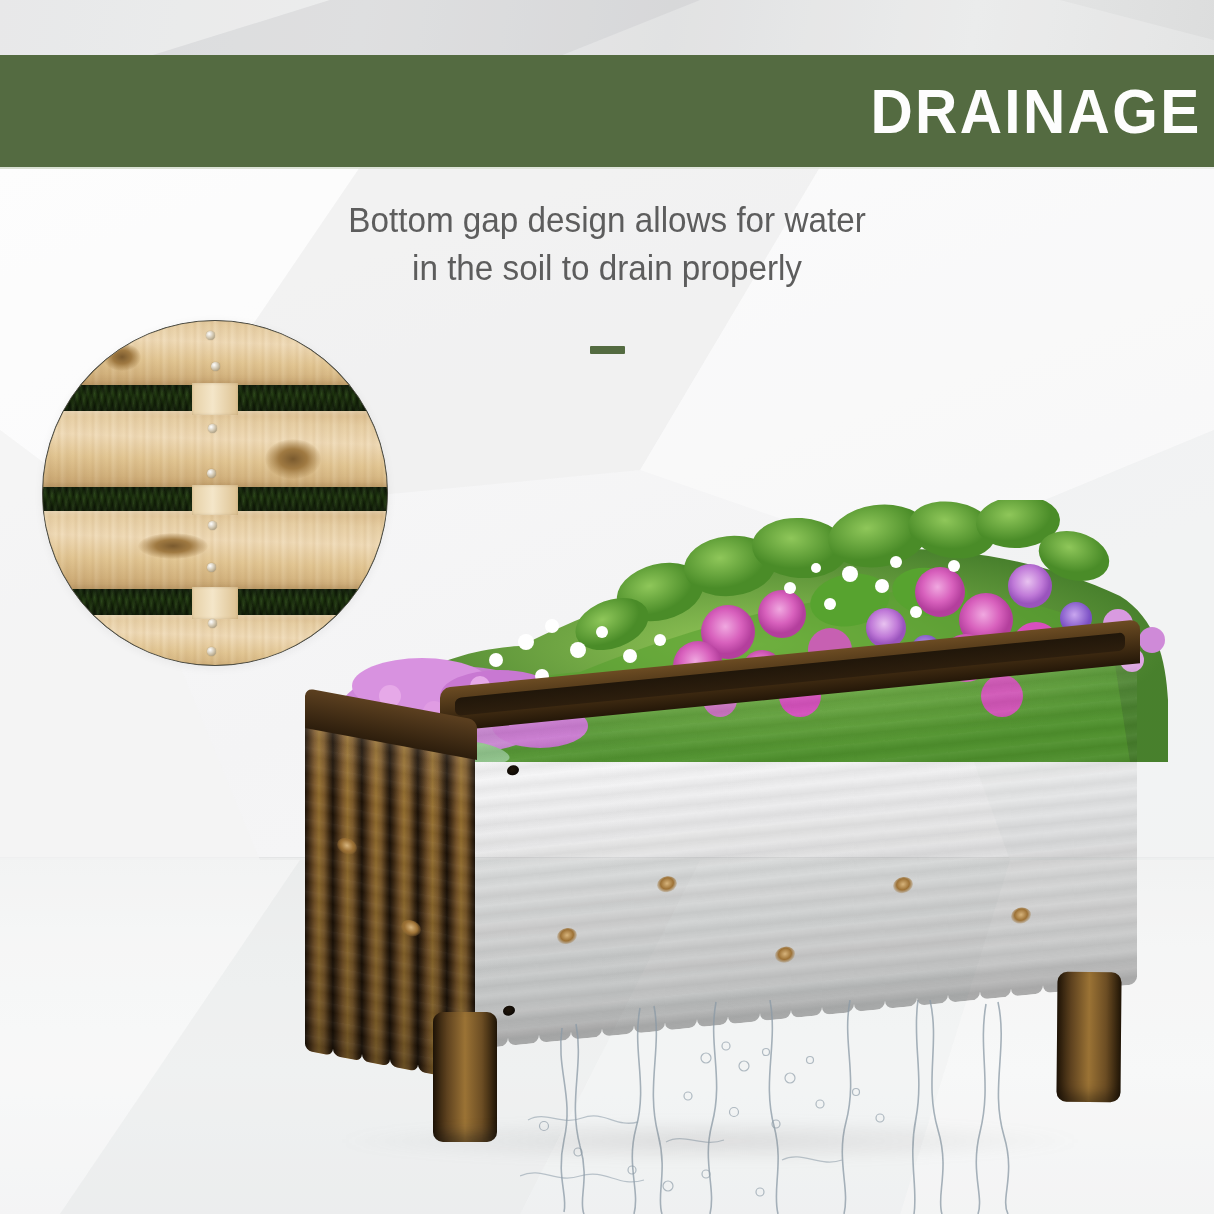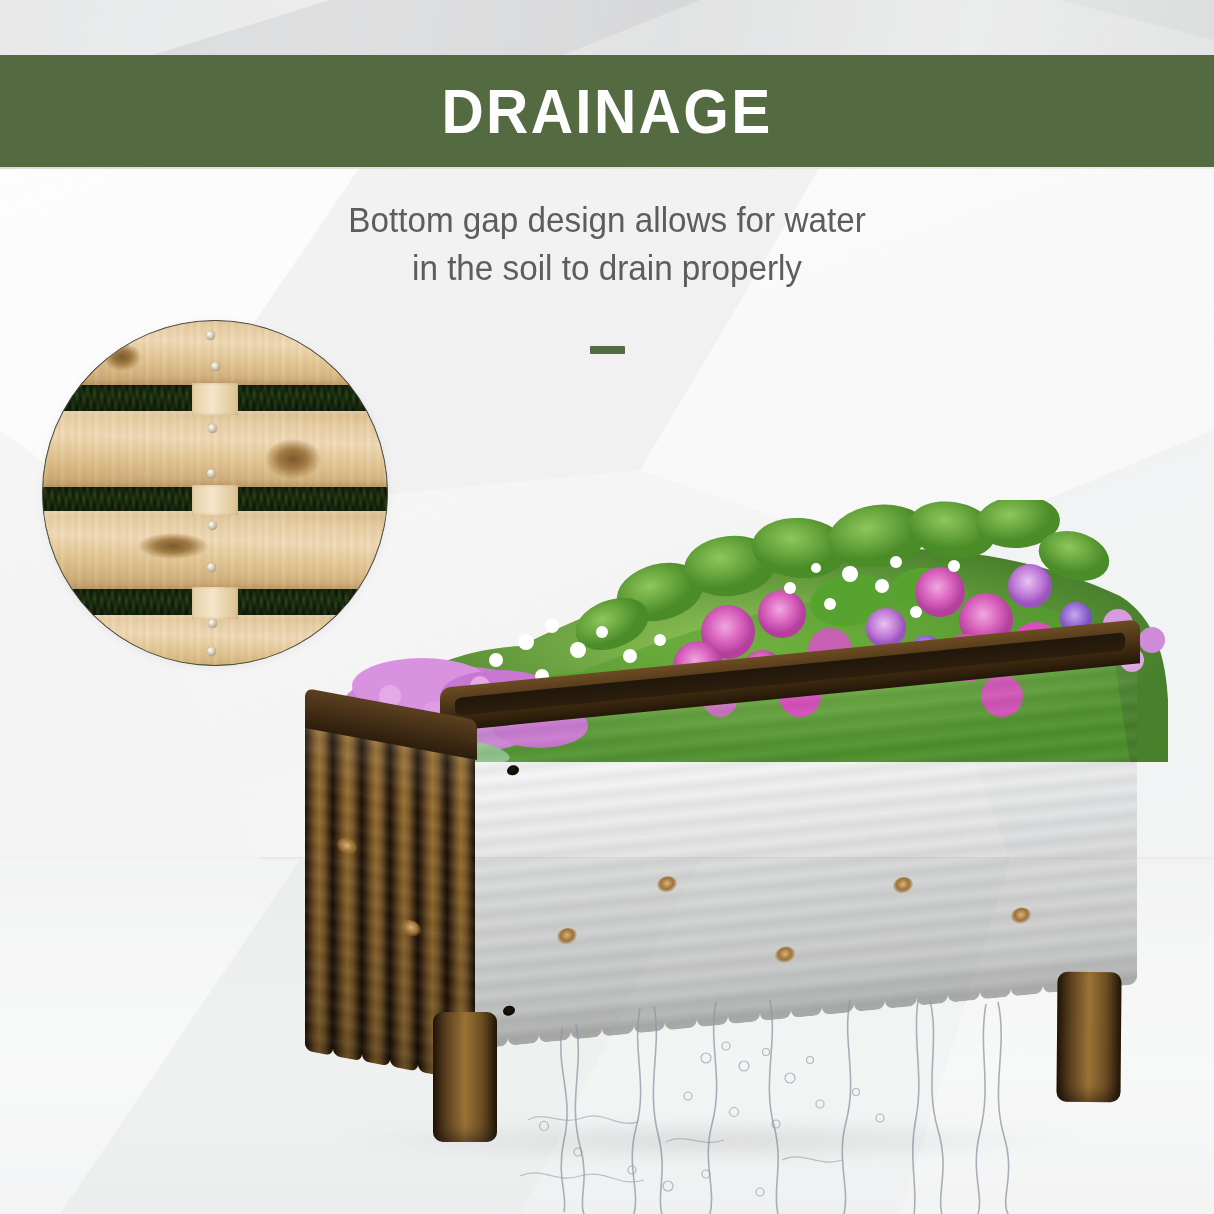--- a/index.html
+++ b/index.html
@@ -16,21 +16,21 @@
   .bg-body{position:absolute;left:0;top:167px;width:1214px;height:1047px;
     background:linear-gradient(160deg,#fafafa 0%,#f4f4f5 45%,#f7f7f8 70%,#f2f2f3 100%);}
   .bg-floor{position:absolute;left:0;top:858px;width:1214px;height:356px;
     background:linear-gradient(180deg,#eceded 0%,#f1f2f2 25%,#f4f5f5 60%,#eeeff0 100%);}
   .floor-line{position:absolute;left:0;top:857px;width:1214px;height:1px;background:#e4e5e6;}
   .poly{position:absolute;pointer-events:none;}
   .poly svg{display:block;}
 
   
   .banner{position:absolute;left:0;top:55px;width:1214px;height:112px;
-    background:#546b41;display:flex;align-items:center;justify-content:center;}
+    background:#546b41;display:flex;align-items:center;justify-content:flex-end;}
   .banner-title{color:#fdfdfd;font-size:63px;font-weight:bold;letter-spacing:2.5px;
     line-height:1;transform:scaleX(0.93);transform-origin:center;
     font-family:"Liberation Sans", sans-serif;}
   .banner-edge{position:absolute;left:0;top:167px;width:1214px;height:2px;
     background:linear-gradient(90deg,rgba(213,221,206,.9),rgba(226,231,222,.6));}
 
   
   .subtitle{position:absolute;left:0;top:196px;width:1214px;text-align:center;
     color:#5d5d5d;font-size:35px;line-height:1.38;font-weight:400;
     transform:scaleX(0.95);transform-origin:center top;}

